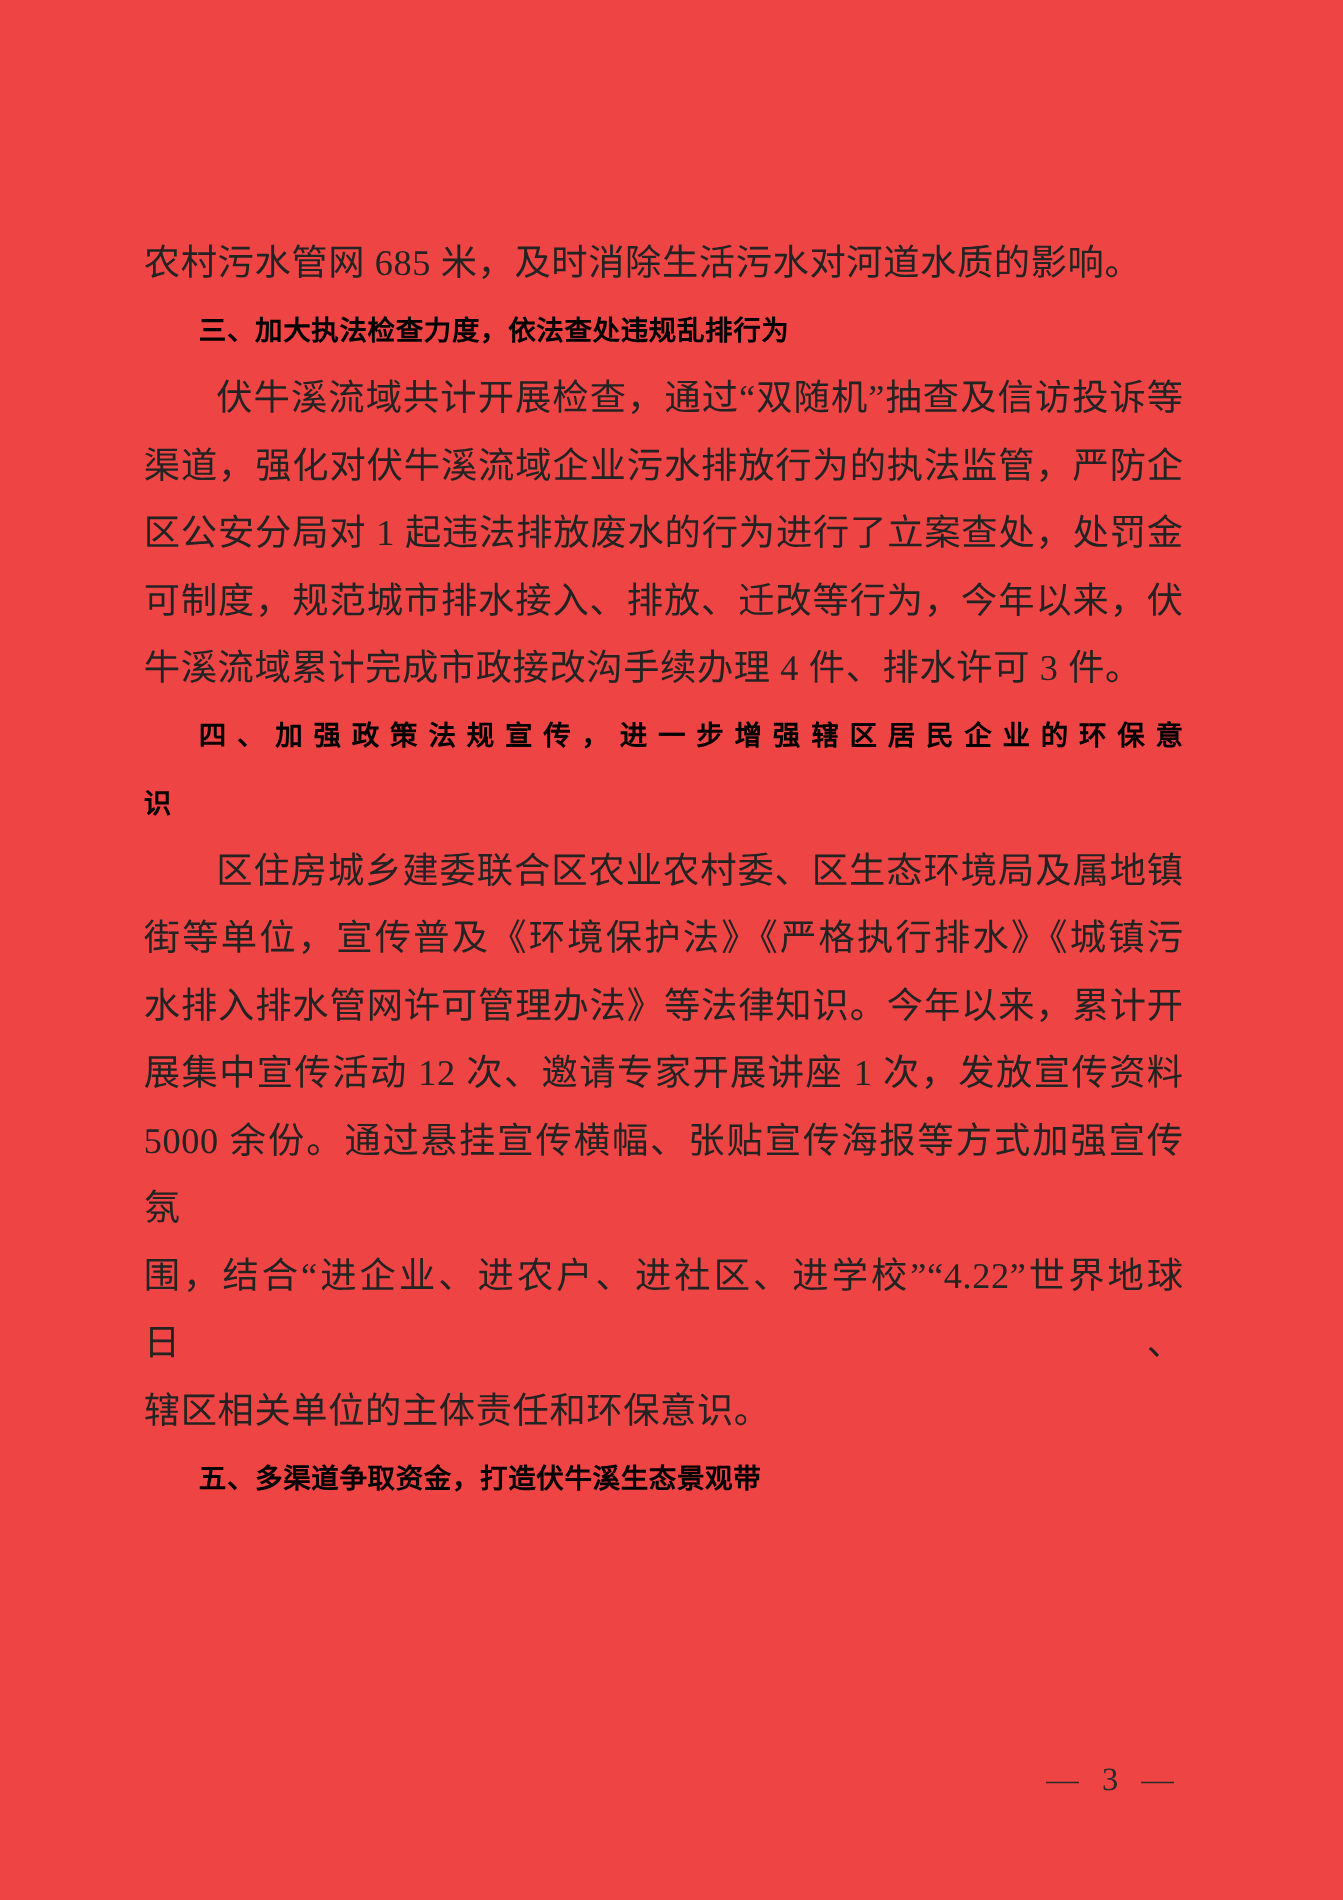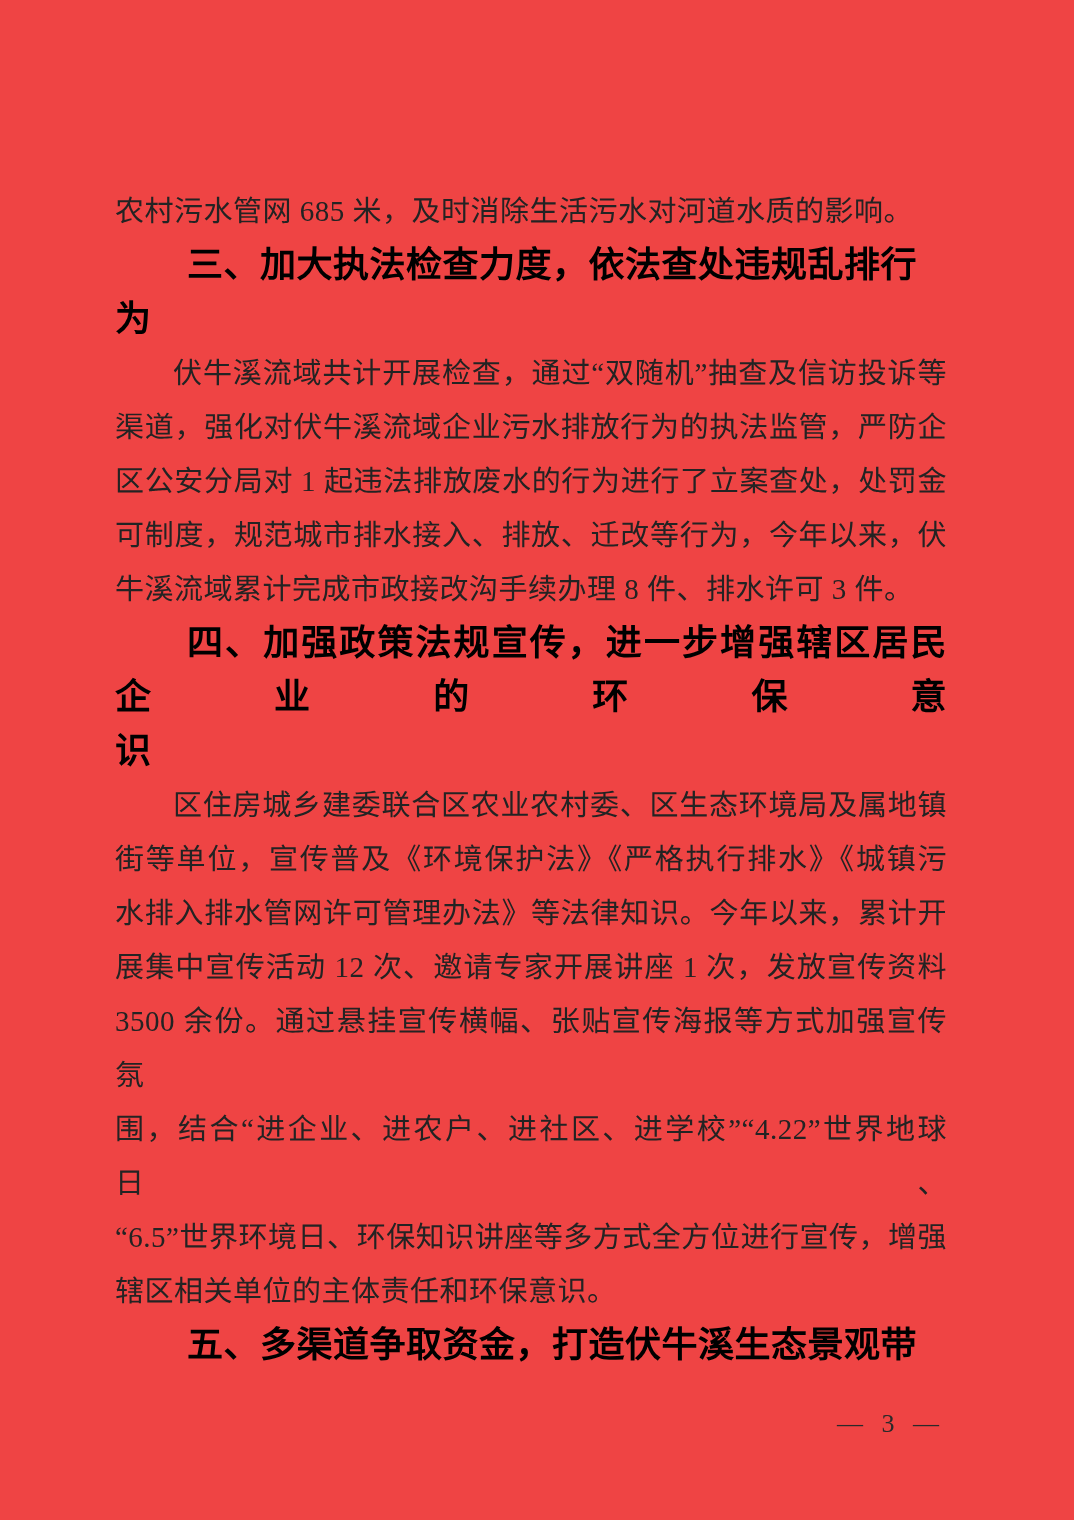--- a/index.html
+++ b/index.html
@@ -41,21 +41,21 @@
   }
   
   .ind {
     text-indent: 2em;
   }
   
   .h {
     font-family: "Liberation Sans", "DejaVu Sans", sans-serif;
     font-weight: 700;
     color: #000000;
-    font-size: 36px;
+    font-size: 22px;
   }
   .page-number {
     position: absolute;
     top: 1404px;
     right: 129px;
     font-size: 26px;
     line-height: 40px;
     letter-spacing: 6px;
     color: #2a2a2a;
     text-align: right;
@@ -68,31 +68,30 @@
 <div class="page">
   <div class="doc-body">
 
     <div class="ln end">农村污水管网 685 米，及时消除生活污水对河道水质的影响。</div>
 
     <div class="ln h end" style="text-indent:2em">三、加大执法检查力度，依法查处违规乱排行为</div>
     <div class="ln ind fill">伏牛溪流域共计开展检查，通过“双随机”抽查及信访投诉等</div>
     <div class="ln fill">渠道，强化对伏牛溪流域企业污水排放行为的执法监管，严防企</div>
     <div class="ln fill">区公安分局对 1 起违法排放废水的行为进行了立案查处，处罚金</div>
     <div class="ln fill">可制度，规范城市排水接入、排放、迁改等行为，今年以来，伏</div>
-    <div class="ln end">牛溪流域累计完成市政接改沟手续办理 8 件、排水许可 3 件。</div>
+    <div class="ln end">牛溪流域累计完成市政接改沟手续办理 4 件、排水许可 3 件。</div>
 
     <div class="ln h ind fill">四、加强政策法规宣传，进一步增强辖区居民企业的环保意</div>
     <div class="ln h end">识</div>
     <div class="ln ind fill">区住房城乡建委联合区农业农村委、区生态环境局及属地镇</div>
     <div class="ln fill">街等单位，宣传普及《环境保护法》《严格执行排水》《城镇污</div>
     <div class="ln fill">水排入排水管网许可管理办法》等法律知识。今年以来，累计开</div>
     <div class="ln fill">展集中宣传活动 12 次、邀请专家开展讲座 1 次，发放宣传资料</div>
-    <div class="ln fill">3500 余份。通过悬挂宣传横幅、张贴宣传海报等方式加强宣传氛</div>
+    <div class="ln fill">5000 余份。通过悬挂宣传横幅、张贴宣传海报等方式加强宣传氛</div>
     <div class="ln fill">围，结合“进企业、进农户、进社区、进学校”“4.22”世界地球日、</div>
-    <div class="ln fill">“6.5”世界环境日、环保知识讲座等多方式全方位进行宣传，增强</div>
     <div class="ln end">辖区相关单位的主体责任和环保意识。</div>
 
     <div class="ln h end" style="text-indent:2em">五、多渠道争取资金，打造伏牛溪生态景观带</div>
 
   </div>
 
   <div class="page-number">— 3 —</div>
 </div>
 
 </body></html>

